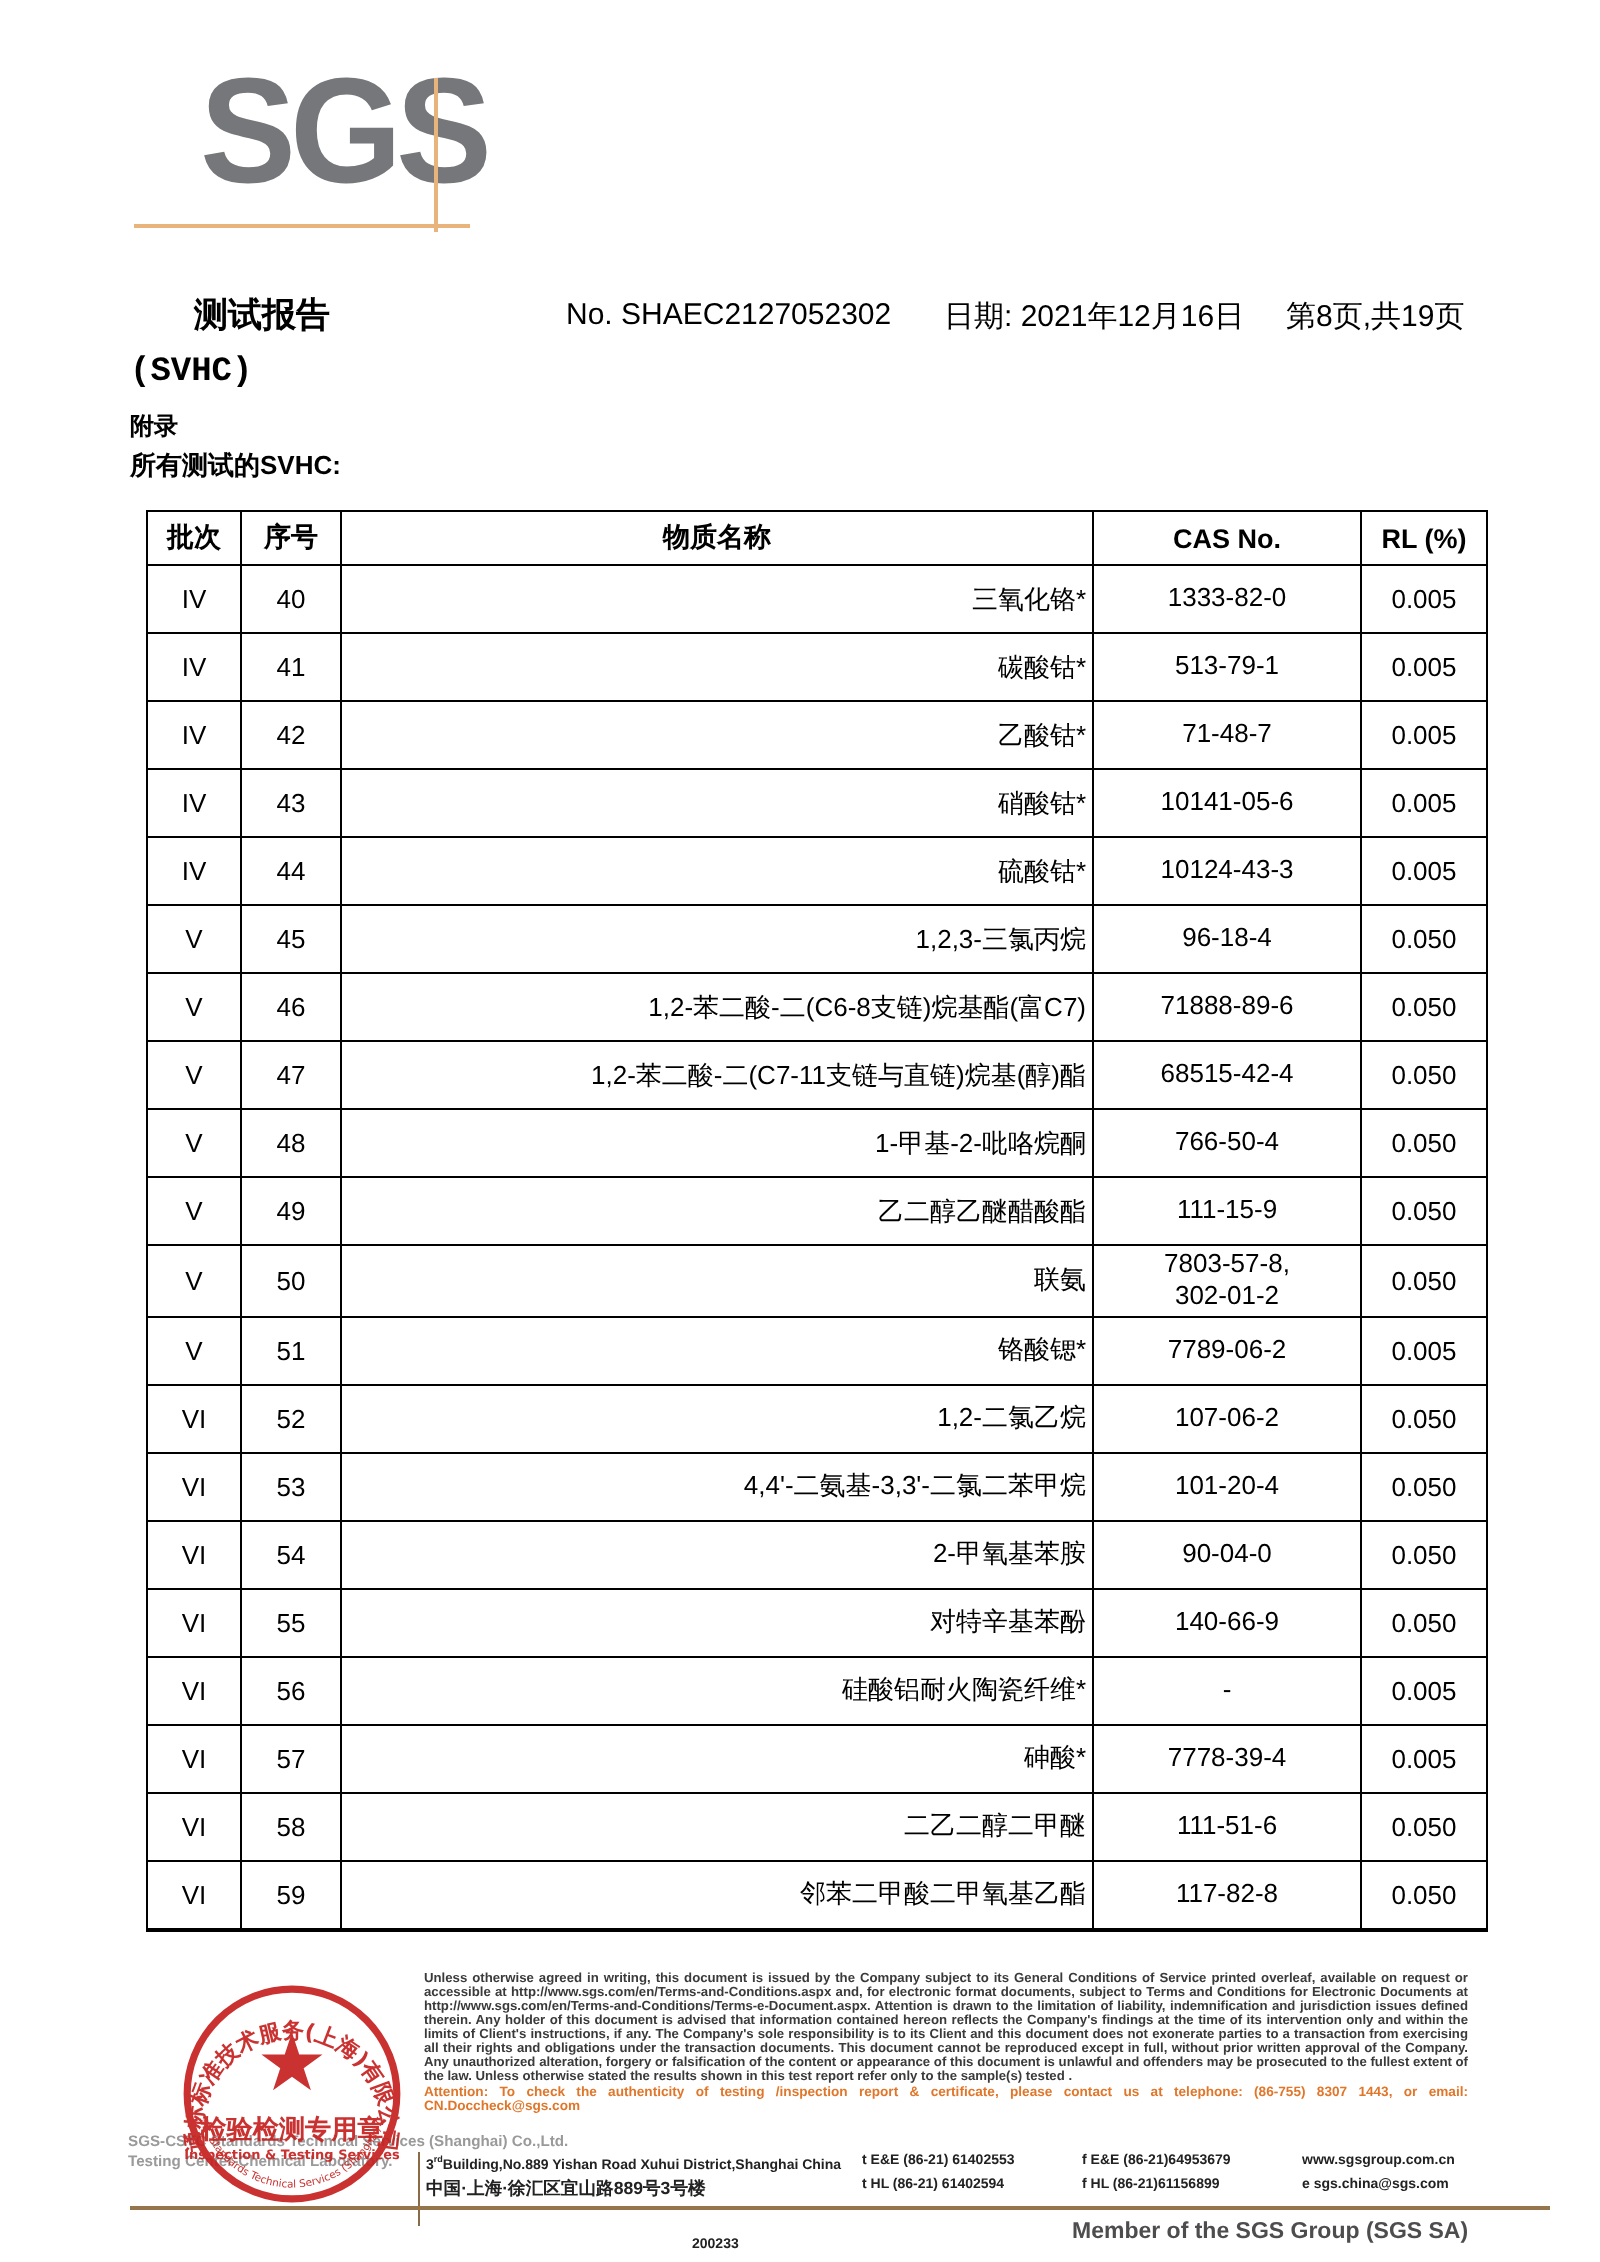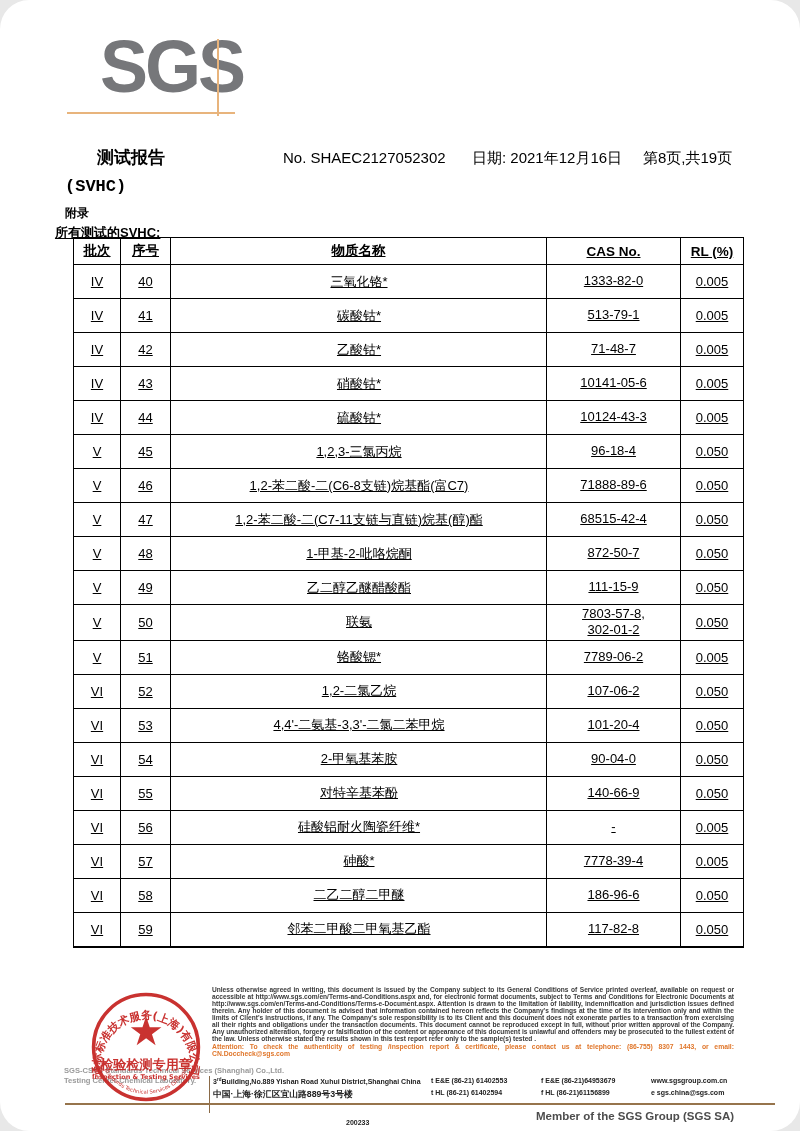--- a/index.html
+++ b/index.html
@@ -1,43 +1,43 @@
 <!DOCTYPE html>
 <html><head>
 <meta charset="utf-8">
 <style>
   html,body{margin:0;padding:0;background:#e8e8e8;}
   .page{
     position:relative;width:800px;height:1131px;margin:0 auto;background:#fff;
-    font-family:"Liberation Sans","DejaVu Sans",sans-serif;color:#000;overflow:hidden;border-radius:29px;
+    font-family:"Liberation Sans","DejaVu Sans",sans-serif;color:#000;overflow:hidden;
   }
   
   .logo-text{
     position:absolute;left:100px;top:30px;font-size:72px;font-weight:bold;
     color:#76777a;letter-spacing:-3px;line-height:1;transform:scaleY(1.04);
   }
   .logo-hline{position:absolute;left:67px;top:112px;width:168px;height:2px;background:#e8b47c;}
   .logo-vline{position:absolute;left:217px;top:39px;width:2px;height:77px;background:#e8b47c;}
   
   .title1{position:absolute;left:65px;top:146px;font-size:17px;font-weight:bold;margin-left:32px;}
   .report-no{position:absolute;left:283px;top:149px;font-size:15px;}
   .date{position:absolute;left:472px;top:149px;font-size:15px;}
   .pageinfo{position:absolute;left:643px;top:149px;font-size:15px;text-align:right;}
   .title2{position:absolute;left:65px;top:177px;font-size:17px;font-weight:bold;font-family:Liberation Mono, monospace;}
   .appendix{position:absolute;left:65px;top:205px;font-size:12px;font-weight:bold;}
-  .subtitle{position:absolute;left:55px;top:224px;font-size:13px;font-weight:bold;text-decoration:underline;}
+  .subtitle{position:absolute;left:65px;top:224px;font-size:13px;font-weight:bold;}
   
   .svhc-table{
-    position:absolute;left:73px;top:237px;width:670px;
-    border-collapse:collapse;font-size:13px;table-layout:fixed;text-decoration:underline;
+    position:absolute;left:73px;top:255px;width:670px;
+    border-collapse:collapse;font-size:13px;table-layout:fixed;
   }
   .svhc-table th,.svhc-table td{border:1px solid #000;padding:1px 3px;}
   .svhc-table th{height:24px;font-size:13.5px;font-weight:bold;text-align:center;}
   .svhc-table td{height:31px;text-align:center;}
-  .svhc-table td.c-sub{text-align:center;padding-left:4px;}
+  .svhc-table td.c-sub{text-align:right;padding-left:4px;}
   .svhc-table td.c-cas{white-space:pre-line;line-height:1.25;}
   .svhc-table tr:last-child td{border-bottom:2px solid #000;}
   
   .foot-text{position:absolute;left:212px;top:986px;width:522px;}
   .legal{
     font-size:6.6px;line-height:7px;text-align:justify;color:#3a3a3a;font-weight:bold;
   }
   .attention{
     margin-top:1px;font-size:6.8px;line-height:7.4px;color:#e0762a;font-weight:bold;text-align:justify;
   }
@@ -151,21 +151,21 @@
       <td class="c-batch">V</td>
       <td class="c-no">47</td>
       <td class="c-sub">1,2-苯二酸-二(C7-11支链与直链)烷基(醇)酯</td>
       <td class="c-cas">68515-42-4</td>
       <td class="c-rl">0.050</td>
     </tr>
         <tr>
       <td class="c-batch">V</td>
       <td class="c-no">48</td>
       <td class="c-sub">1-甲基-2-吡咯烷酮</td>
-      <td class="c-cas">872-50-7</td>
+      <td class="c-cas">766-50-4</td>
       <td class="c-rl">0.050</td>
     </tr>
         <tr>
       <td class="c-batch">V</td>
       <td class="c-no">49</td>
       <td class="c-sub">乙二醇乙醚醋酸酯</td>
       <td class="c-cas">111-15-9</td>
       <td class="c-rl">0.050</td>
     </tr>
         <tr>
@@ -222,21 +222,21 @@
       <td class="c-batch">VI</td>
       <td class="c-no">57</td>
       <td class="c-sub">砷酸*</td>
       <td class="c-cas">7778-39-4</td>
       <td class="c-rl">0.005</td>
     </tr>
         <tr>
       <td class="c-batch">VI</td>
       <td class="c-no">58</td>
       <td class="c-sub">二乙二醇二甲醚</td>
-      <td class="c-cas">186-96-6</td>
+      <td class="c-cas">111-51-6</td>
       <td class="c-rl">0.050</td>
     </tr>
         <tr>
       <td class="c-batch">VI</td>
       <td class="c-no">59</td>
       <td class="c-sub">邻苯二甲酸二甲氧基乙酯</td>
       <td class="c-cas">117-82-8</td>
       <td class="c-rl">0.050</td>
     </tr>
       </tbody>

